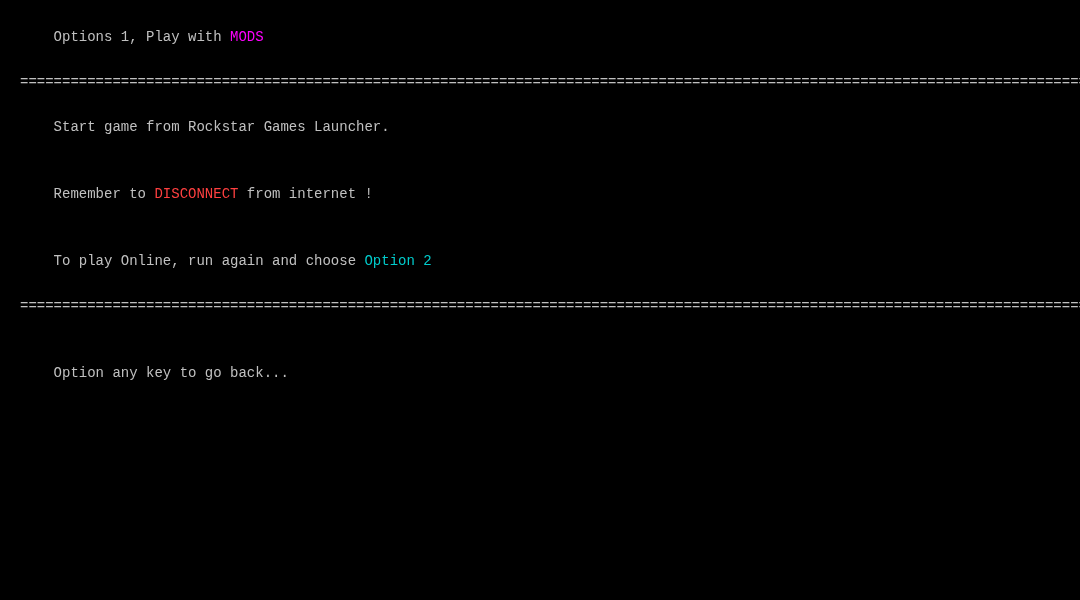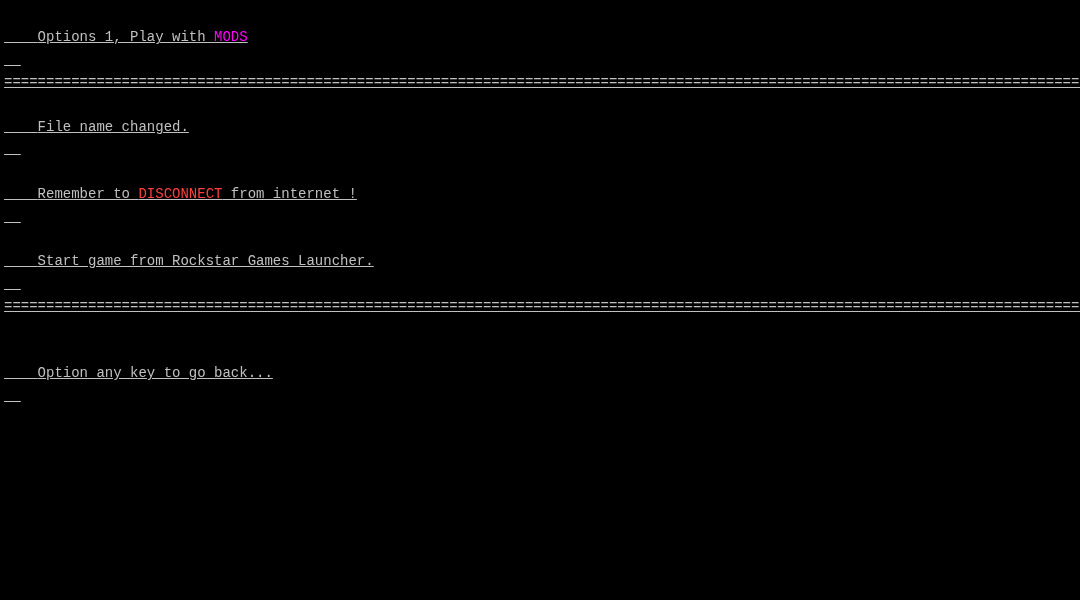--- a/index.html
+++ b/index.html
@@ -13,24 +13,23 @@
       width: 1080px;
       height: 600px;
       overflow: hidden;
       font-family: 'Courier New', Courier, monospace;
       font-size: 14px;
       line-height: 1.6;
       color: #c0c0c0;
     }
 
     #terminal {
-      padding: 4px 4px;
+      padding: 4px 20px;
       width: 1080px;
       height: 516px;
-      text-decoration: underline;
     }
 
     .line {
       white-space: pre;
       display: block;
     }
 
     .color-magenta { color: #ff00ff; }
     .color-red { color: #ff4040; }
     .color-cyan { color: #00cccc; }
@@ -50,32 +49,32 @@
 <body>
 
 <div id="terminal">
 
   <span class="line">
     <span class="color-white">Options 1, Play with </span><span class="color-magenta">MODS</span>
   </span>
 
   <span class="line separator-line">===========================================================================================================================================</span>
 
+
   <span class="line">
-    <span class="color-white">File name changed.</span>
+    <span class="color-white">Start game from Rockstar Games Launcher.</span>
   </span>
 
   <span class="line">
     <span class="color-white">Remember to </span><span class="color-red">DISCONNECT</span><span class="color-white"> from internet !</span>
   </span>
 
   <span class="line">
-    <span class="color-white">Start game from Rockstar Games Launcher.</span>
+    <span class="color-white">To play Online, run again and choose </span><span class="color-cyan">Option 2</span>
   </span>
-
 
   <span class="line separator-line">===========================================================================================================================================</span>
 
   <span class="blank-line"></span>
 
   <span class="line">
     <span class="color-white">Option any key to go back...</span>
   </span>
 
 </div>

